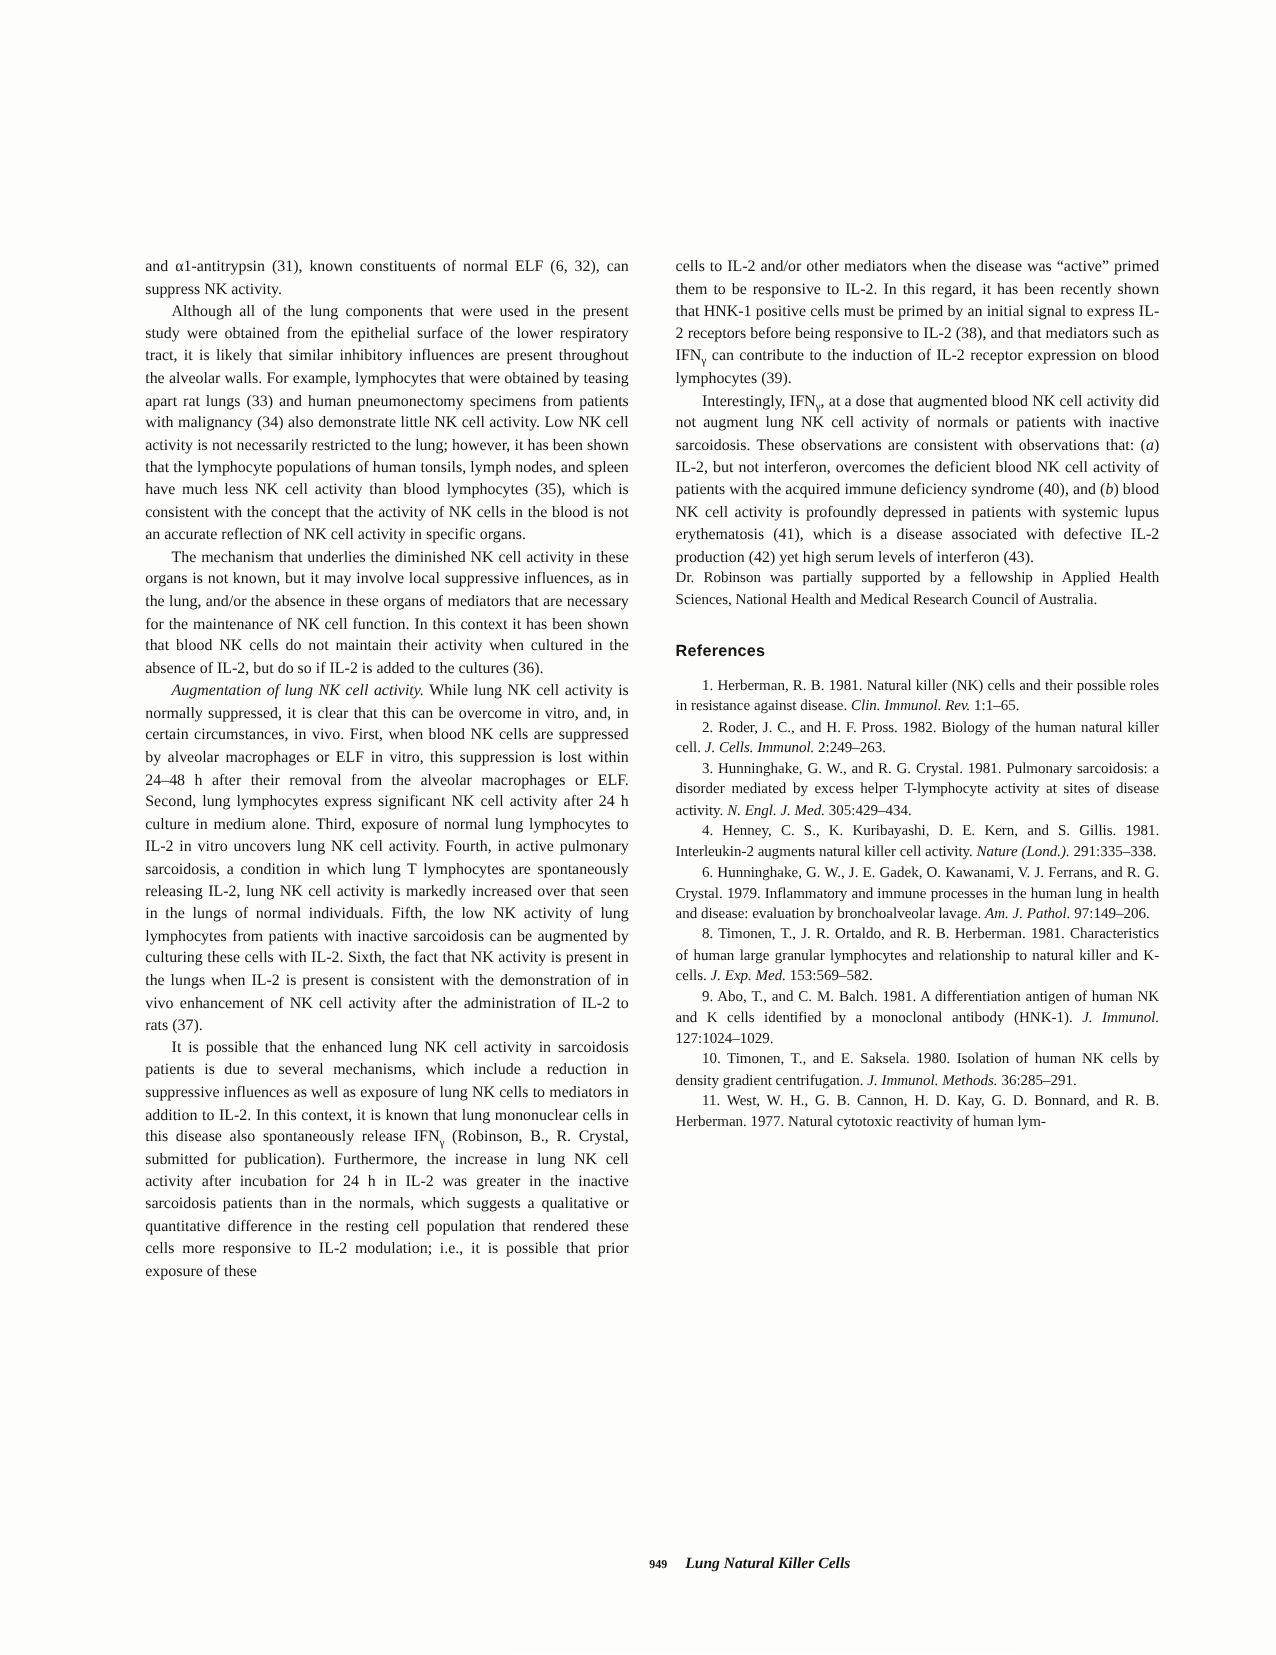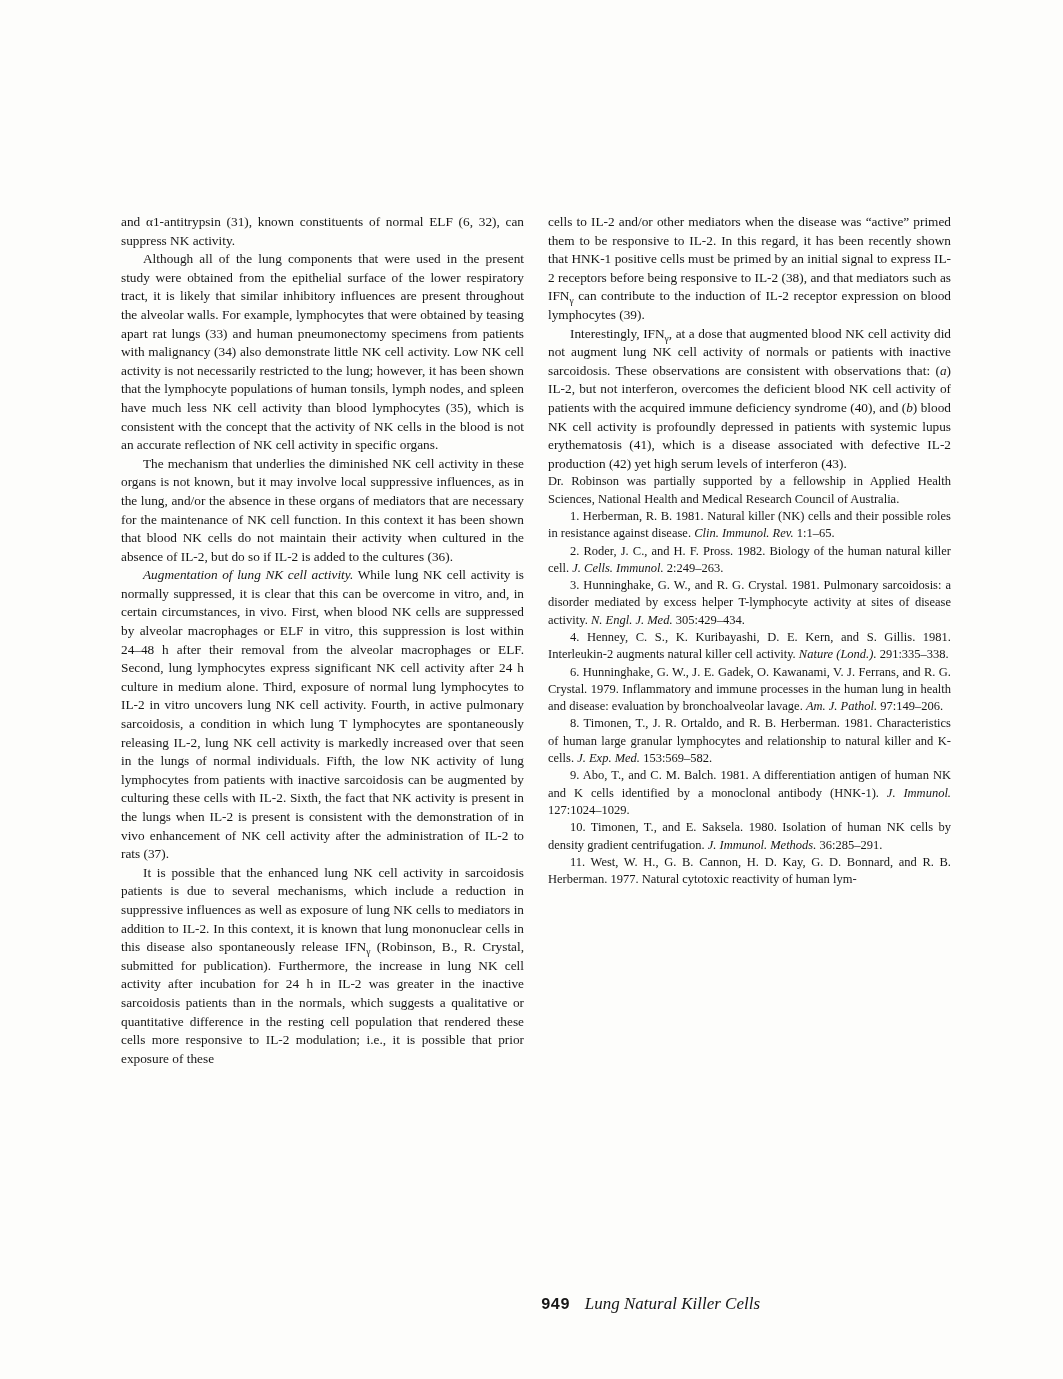--- a/index.html
+++ b/index.html
@@ -10,21 +10,21 @@
     width: 1063px; height: 1379px;
     background: #fdfdfb;
     color: #161616;
     font-family: "Liberation Serif", serif;
   }
   .columns {
     position: absolute;
     top: 213px; left: 121px;
     width: 836px;
     display: flex;
-    gap: 24px;
+    gap: 39px;
   }
   .column { width: 403px; flex: 0 0 403px; }
   .body-text {
     font-size: 13.3px;
     line-height: 18.6px;
     text-align: justify;
   }
   .indent { text-indent: 22px; }
   .small-text {
     font-size: 12.5px;
@@ -40,29 +40,30 @@
     letter-spacing: 0.2px;
     margin: 27px 0 13px 0;
   }
   .footer {
     position: absolute;
     top: 1294px;
     left: 541px;
     white-space: nowrap;
   }
   .pagenum {
-    font-family: Liberation Mono, monospace;
+    font-family: Liberation Serif, serif;
     font-weight: 700;
-    font-size: 16px;
+    font-size: 10px;
   }
   .runtitle {
     font-family: "Liberation Serif", serif;
     font-style: italic;
-    font-size: 17px;
+    font-size: 13px;
     margin-left: 15px;
+    font-weight: bold;
   }
 </style>
 </head>
 <body>
 
 <div class="page">
   <main class="columns">
     <section class="column" id="left-column">
         <p class="body-text"><span>and α1-antitrypsin (31), known constituents of normal ELF (6, 32), can suppress NK activity.</span></p>
         <p class="body-text indent"><span>Although all of the lung components that were used in the present study were obtained from the epithelial surface of the lower respiratory tract, it is likely that similar inhibitory influences are present throughout the alveolar walls. For example, lymphocytes that were obtained by teasing apart rat lungs (33) and human pneumonectomy specimens from patients with malignancy (34) also demonstrate little NK cell activity. Low NK cell activity is not necessarily restricted to the lung; however, it has been shown that the lymphocyte populations of human tonsils, lymph nodes, and spleen have much less NK cell activity than blood lymphocytes (35), which is consistent with the concept that the activity of NK cells in the blood is not an accurate reflection of NK cell activity in specific organs.</span></p>
@@ -71,20 +72,21 @@
         <p class="body-text indent"><span>It is possible that the enhanced lung NK cell activity in sarcoidosis patients is due to several mechanisms, which include a reduction in suppressive influences as well as exposure of lung NK cells to mediators in addition to IL-2. In this context, it is known that lung mononuclear cells in this disease also spontaneously release IFN</span><span class="sb">γ</span><span> (Robinson, B., R. Crystal, submitted for publication). Furthermore, the increase in lung NK cell activity after incubation for 24 h in IL-2 was greater in the inactive sarcoidosis patients than in the normals, which suggests a qualitative or quantitative difference in the resting cell population that rendered these cells more responsive to IL-2 modulation; i.e., it is possible that prior exposure of these</span></p>
       </section>
     <section class="column">
       <div id="right-paragraphs">
           <p class="body-text"><span>cells to IL-2 and/or other mediators when the disease was “active” primed them to be responsive to IL-2. In this regard, it has been recently shown that HNK-1 positive cells must be primed by an initial signal to express IL-2 receptors before being responsive to IL-2 (38), and that mediators such as IFN</span><span class="sb">γ</span><span> can contribute to the induction of IL-2 receptor expression on blood lymphocytes (39).</span></p>
           <p class="body-text indent"><span>Interestingly, IFN</span><span class="sb">γ</span><span>, at a dose that augmented blood NK cell activity did not augment lung NK cell activity of normals or patients with inactive sarcoidosis. These observations are consistent with observations that: (</span><span class="it">a</span><span>) IL-2, but not interferon, overcomes the deficient blood NK cell activity of patients with the acquired immune deficiency syndrome (40), and (</span><span class="it">b</span><span>) blood NK cell activity is profoundly depressed in patients with systemic lupus erythematosis (41), which is a disease associated with defective IL-2 production (42) yet high serum levels of interferon (43).</span></p>
         </div>
       <div id="ack-paragraphs">
           <p class="small-text"><span>Dr. Robinson was partially supported by a fellowship in Applied Health Sciences, National Health and Medical Research Council of Australia.</span></p>
         </div>
+      <h2 class="heading">References</h2>
       <div id="reference-list">
           <p class="small-text indent"><span>1. Herberman, R. B. 1981. Natural killer (NK) cells and their possible roles in resistance against disease. </span><span class="it">Clin. Immunol. Rev.</span><span> 1:1–65.</span></p>
           <p class="small-text indent"><span>2. Roder, J. C., and H. F. Pross. 1982. Biology of the human natural killer cell. </span><span class="it">J. Cells. Immunol.</span><span> 2:249–263.</span></p>
           <p class="small-text indent"><span>3. Hunninghake, G. W., and R. G. Crystal. 1981. Pulmonary sarcoidosis: a disorder mediated by excess helper T-lymphocyte activity at sites of disease activity. </span><span class="it">N. Engl. J. Med.</span><span> 305:429–434.</span></p>
           <p class="small-text indent"><span>4. Henney, C. S., K. Kuribayashi, D. E. Kern, and S. Gillis. 1981. Interleukin-2 augments natural killer cell activity. </span><span class="it">Nature (Lond.).</span><span> 291:335–338.</span></p>
           <p class="small-text indent"><span>6. Hunninghake, G. W., J. E. Gadek, O. Kawanami, V. J. Ferrans, and R. G. Crystal. 1979. Inflammatory and immune processes in the human lung in health and disease: evaluation by bronchoalveolar lavage. </span><span class="it">Am. J. Pathol.</span><span> 97:149–206.</span></p>
           <p class="small-text indent"><span>8. Timonen, T., J. R. Ortaldo, and R. B. Herberman. 1981. Characteristics of human large granular lymphocytes and relationship to natural killer and K-cells. </span><span class="it">J. Exp. Med.</span><span> 153:569–582.</span></p>
           <p class="small-text indent"><span>9. Abo, T., and C. M. Balch. 1981. A differentiation antigen of human NK and K cells identified by a monoclonal antibody (HNK-1). </span><span class="it">J. Immunol.</span><span> 127:1024–1029.</span></p>
           <p class="small-text indent"><span>10. Timonen, T., and E. Saksela. 1980. Isolation of human NK cells by density gradient centrifugation. </span><span class="it">J. Immunol. Methods.</span><span> 36:285–291.</span></p>
           <p class="small-text indent"><span>11. West, W. H., G. B. Cannon, H. D. Kay, G. D. Bonnard, and R. B. Herberman. 1977. Natural cytotoxic reactivity of human lym-</span></p>

